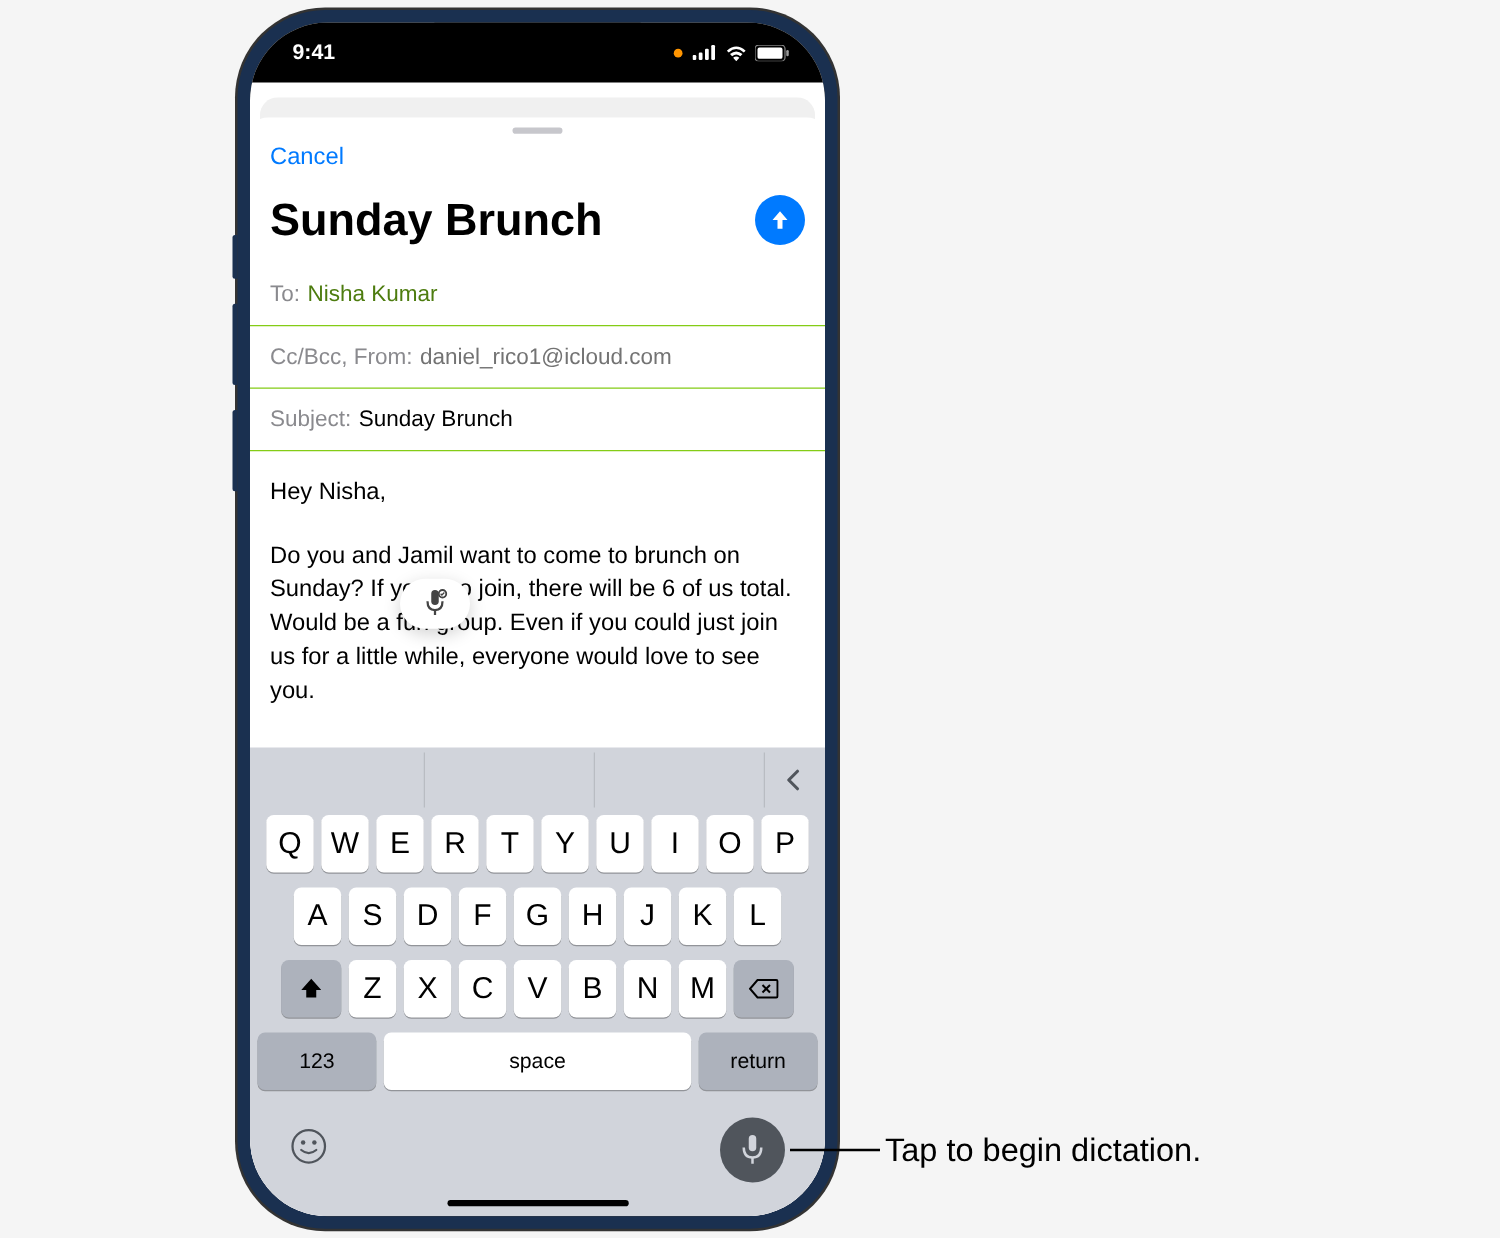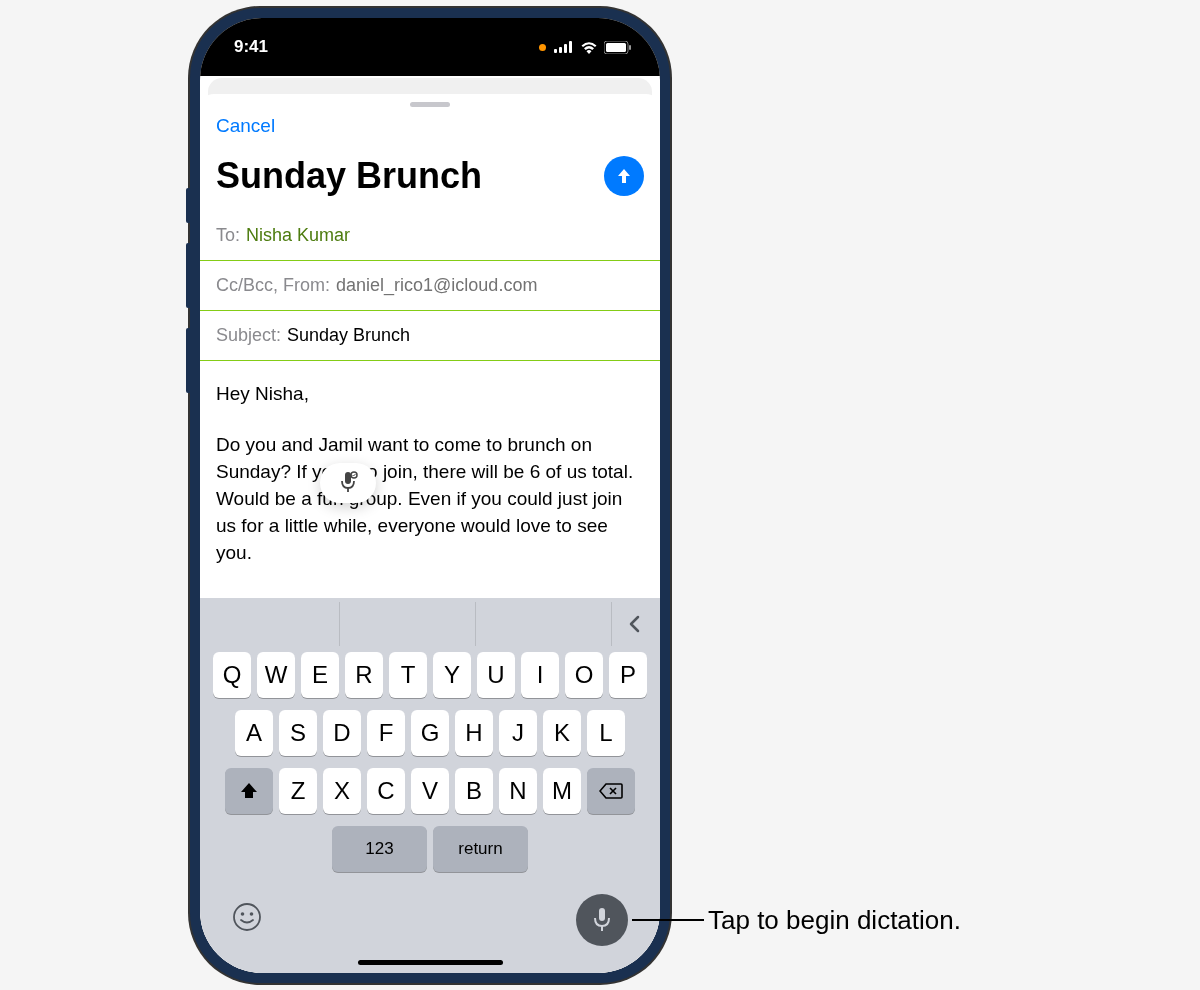--- a/index.html
+++ b/index.html
@@ -58,21 +58,21 @@
       top: 0;
       left: 50%;
       transform: translateX(-50%);
       width: 165px;
       height: 36px;
       background: #000;
       border-radius: 0 0 22px 22px;
       z-index: 100;
     }
     .status-bar {
-      height: 58px;
+      height: 48px;
       display: flex;
       justify-content: space-between;
       align-items: center;
       padding: 0 28px 0 34px;
       background: #000;
       color: #fff;
       flex-shrink: 0;
     }
     .status-time {
       font-weight: 600;
@@ -429,20 +429,21 @@
               <div class="key key-special">
                 <svg width="24" height="18" viewBox="0 0 24 18">
                   <path d="M7 2 L22 2 Q23 2 23 3 L23 15 Q23 16 22 16 L7 16 L1 9 Z" fill="none" stroke="#000" stroke-width="1.6"></path>
                   <line x1="11" y1="6" x2="17" y2="12" stroke="#000" stroke-width="1.6"></line>
                   <line x1="17" y1="6" x2="11" y2="12" stroke="#000" stroke-width="1.6"></line>
                 </svg>
               </div>
             </div>
           <div class="kb-row">
             <div class="key key-wide-num">123</div>
+            <div class="key key-space">space</div>
             <div class="key key-return">return</div>
           </div>
 
           <div class="kb-bottom">
             <span class="emoji-btn">
               <svg width="30" height="30" viewBox="0 0 30 30">
                   <circle cx="15" cy="15" r="13" fill="none" stroke="#50555c" stroke-width="1.8"></circle>
                   <circle cx="10.5" cy="12" r="1.8" fill="#50555c"></circle>
                   <circle cx="19.5" cy="12" r="1.8" fill="#50555c"></circle>
                   <path d="M9 18 Q15 23 21 18" stroke="#50555c" stroke-width="1.8" fill="none" stroke-linecap="round"></path>

